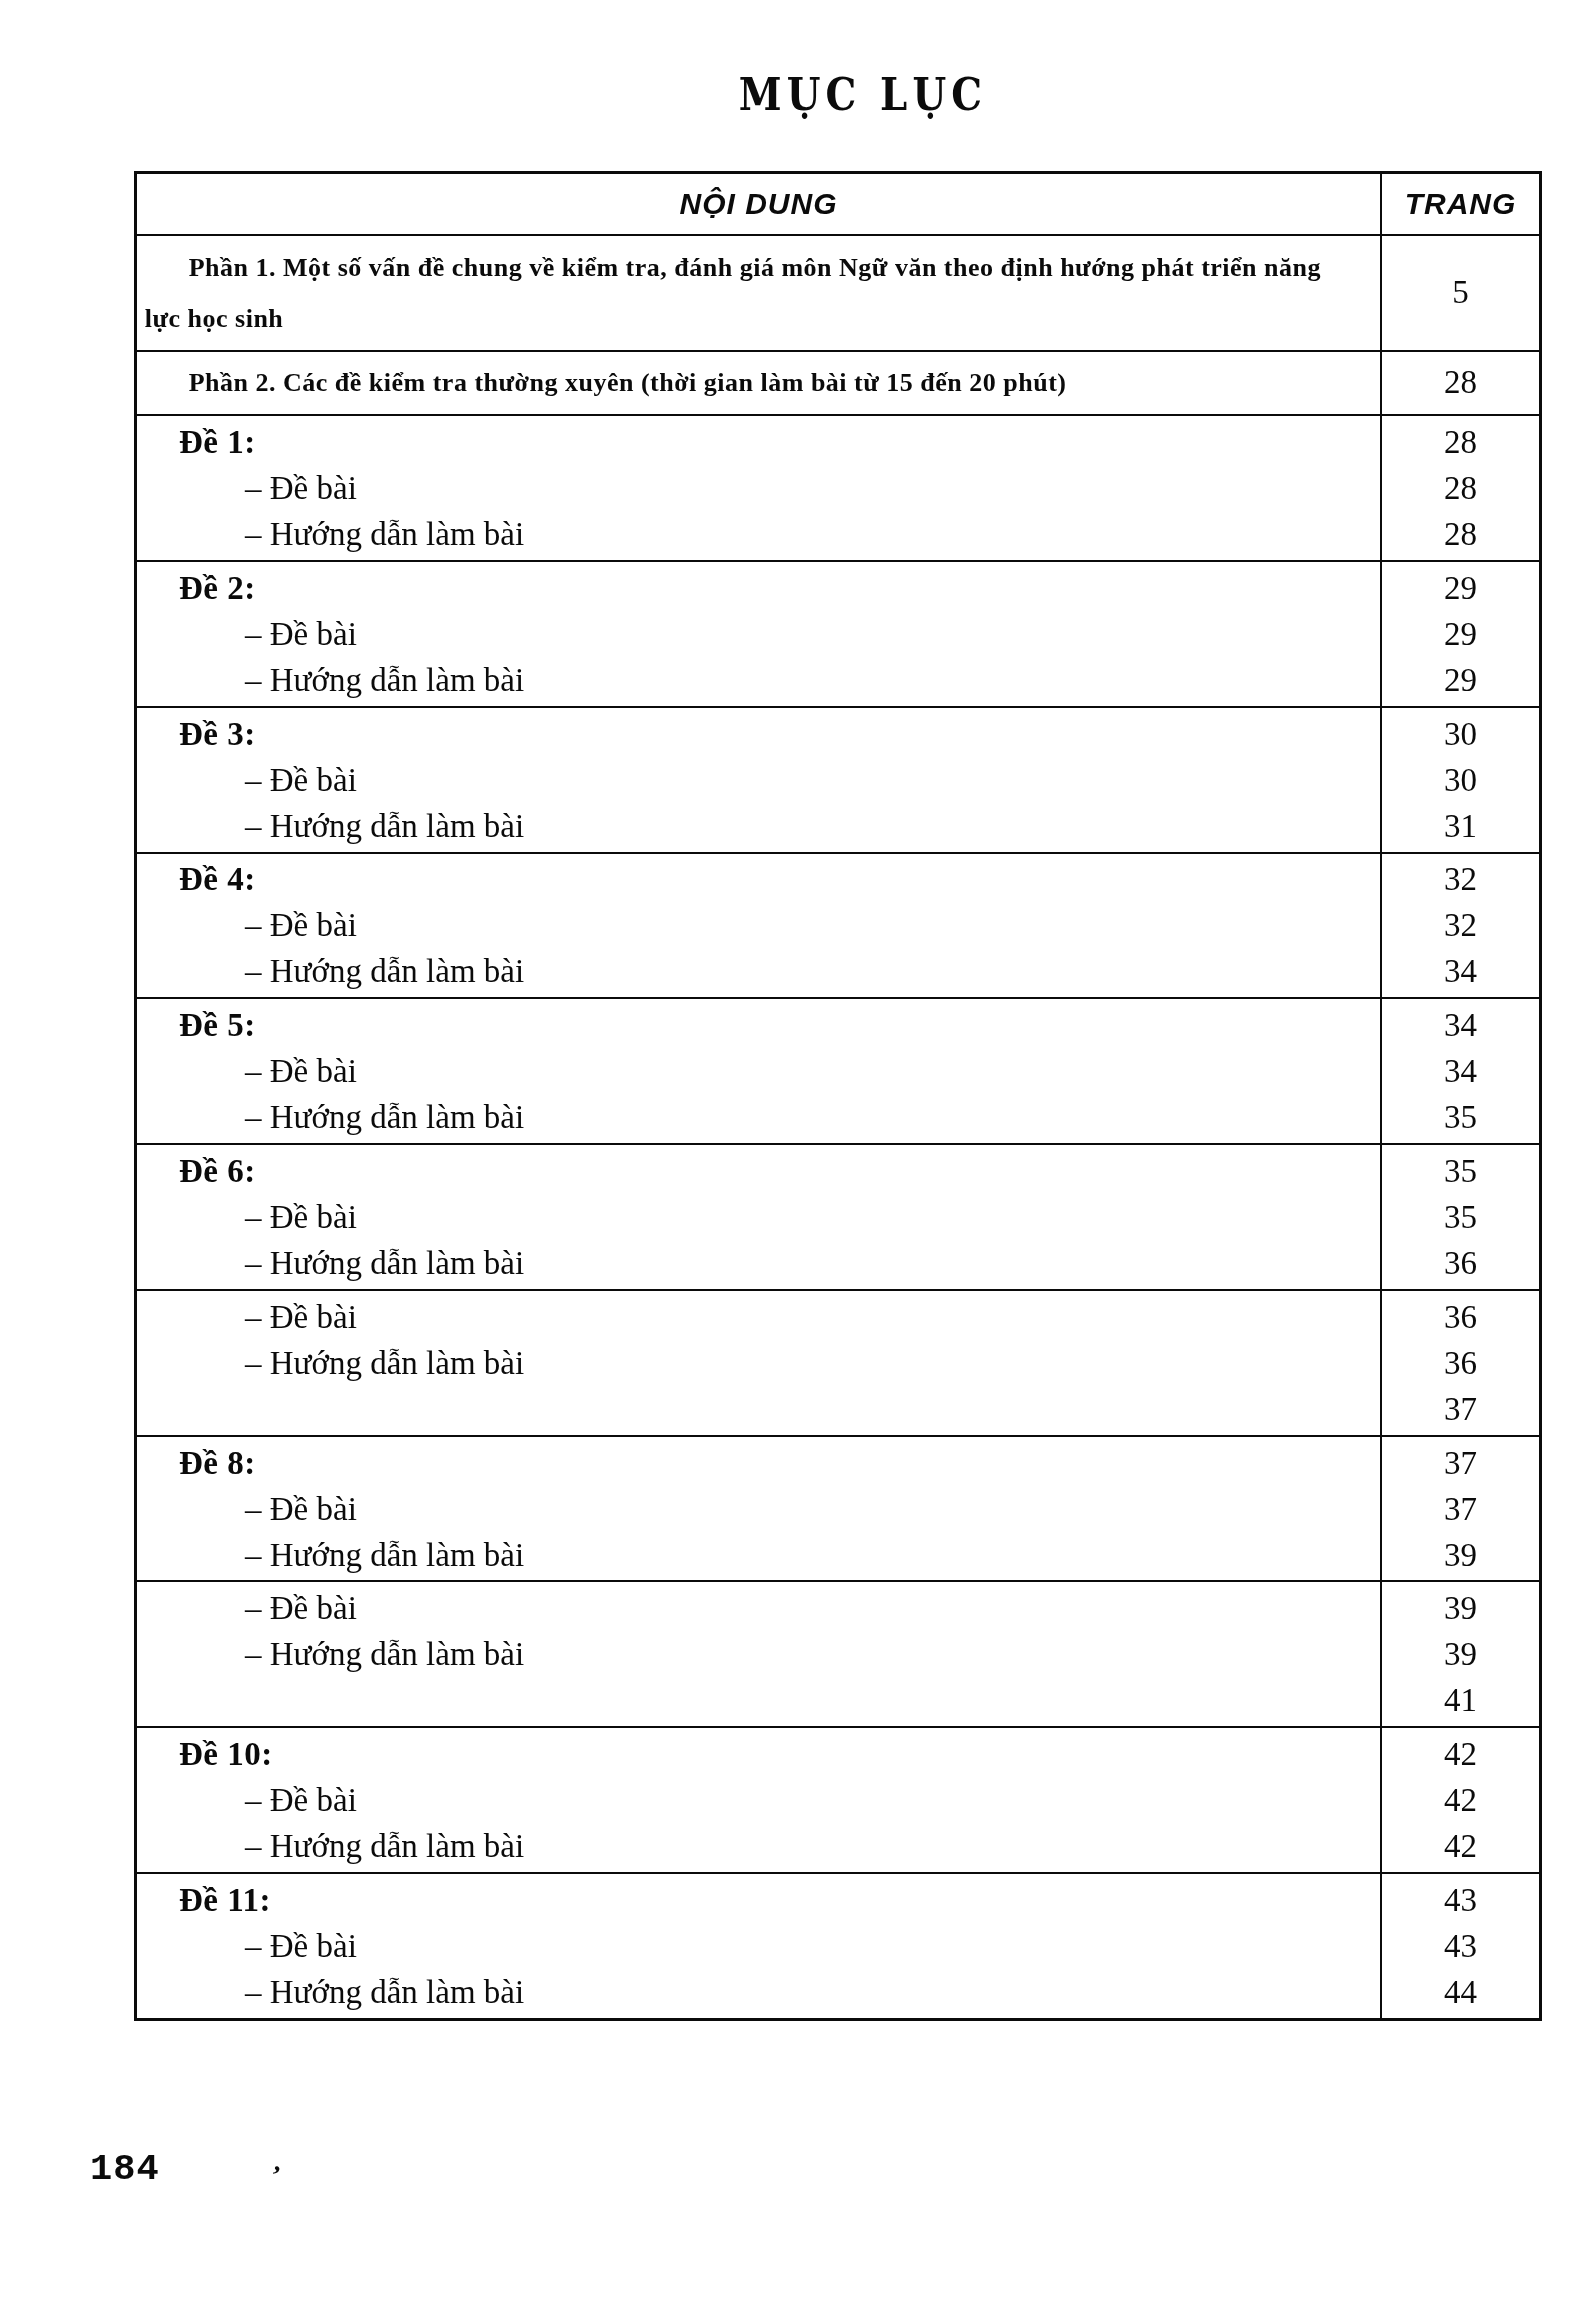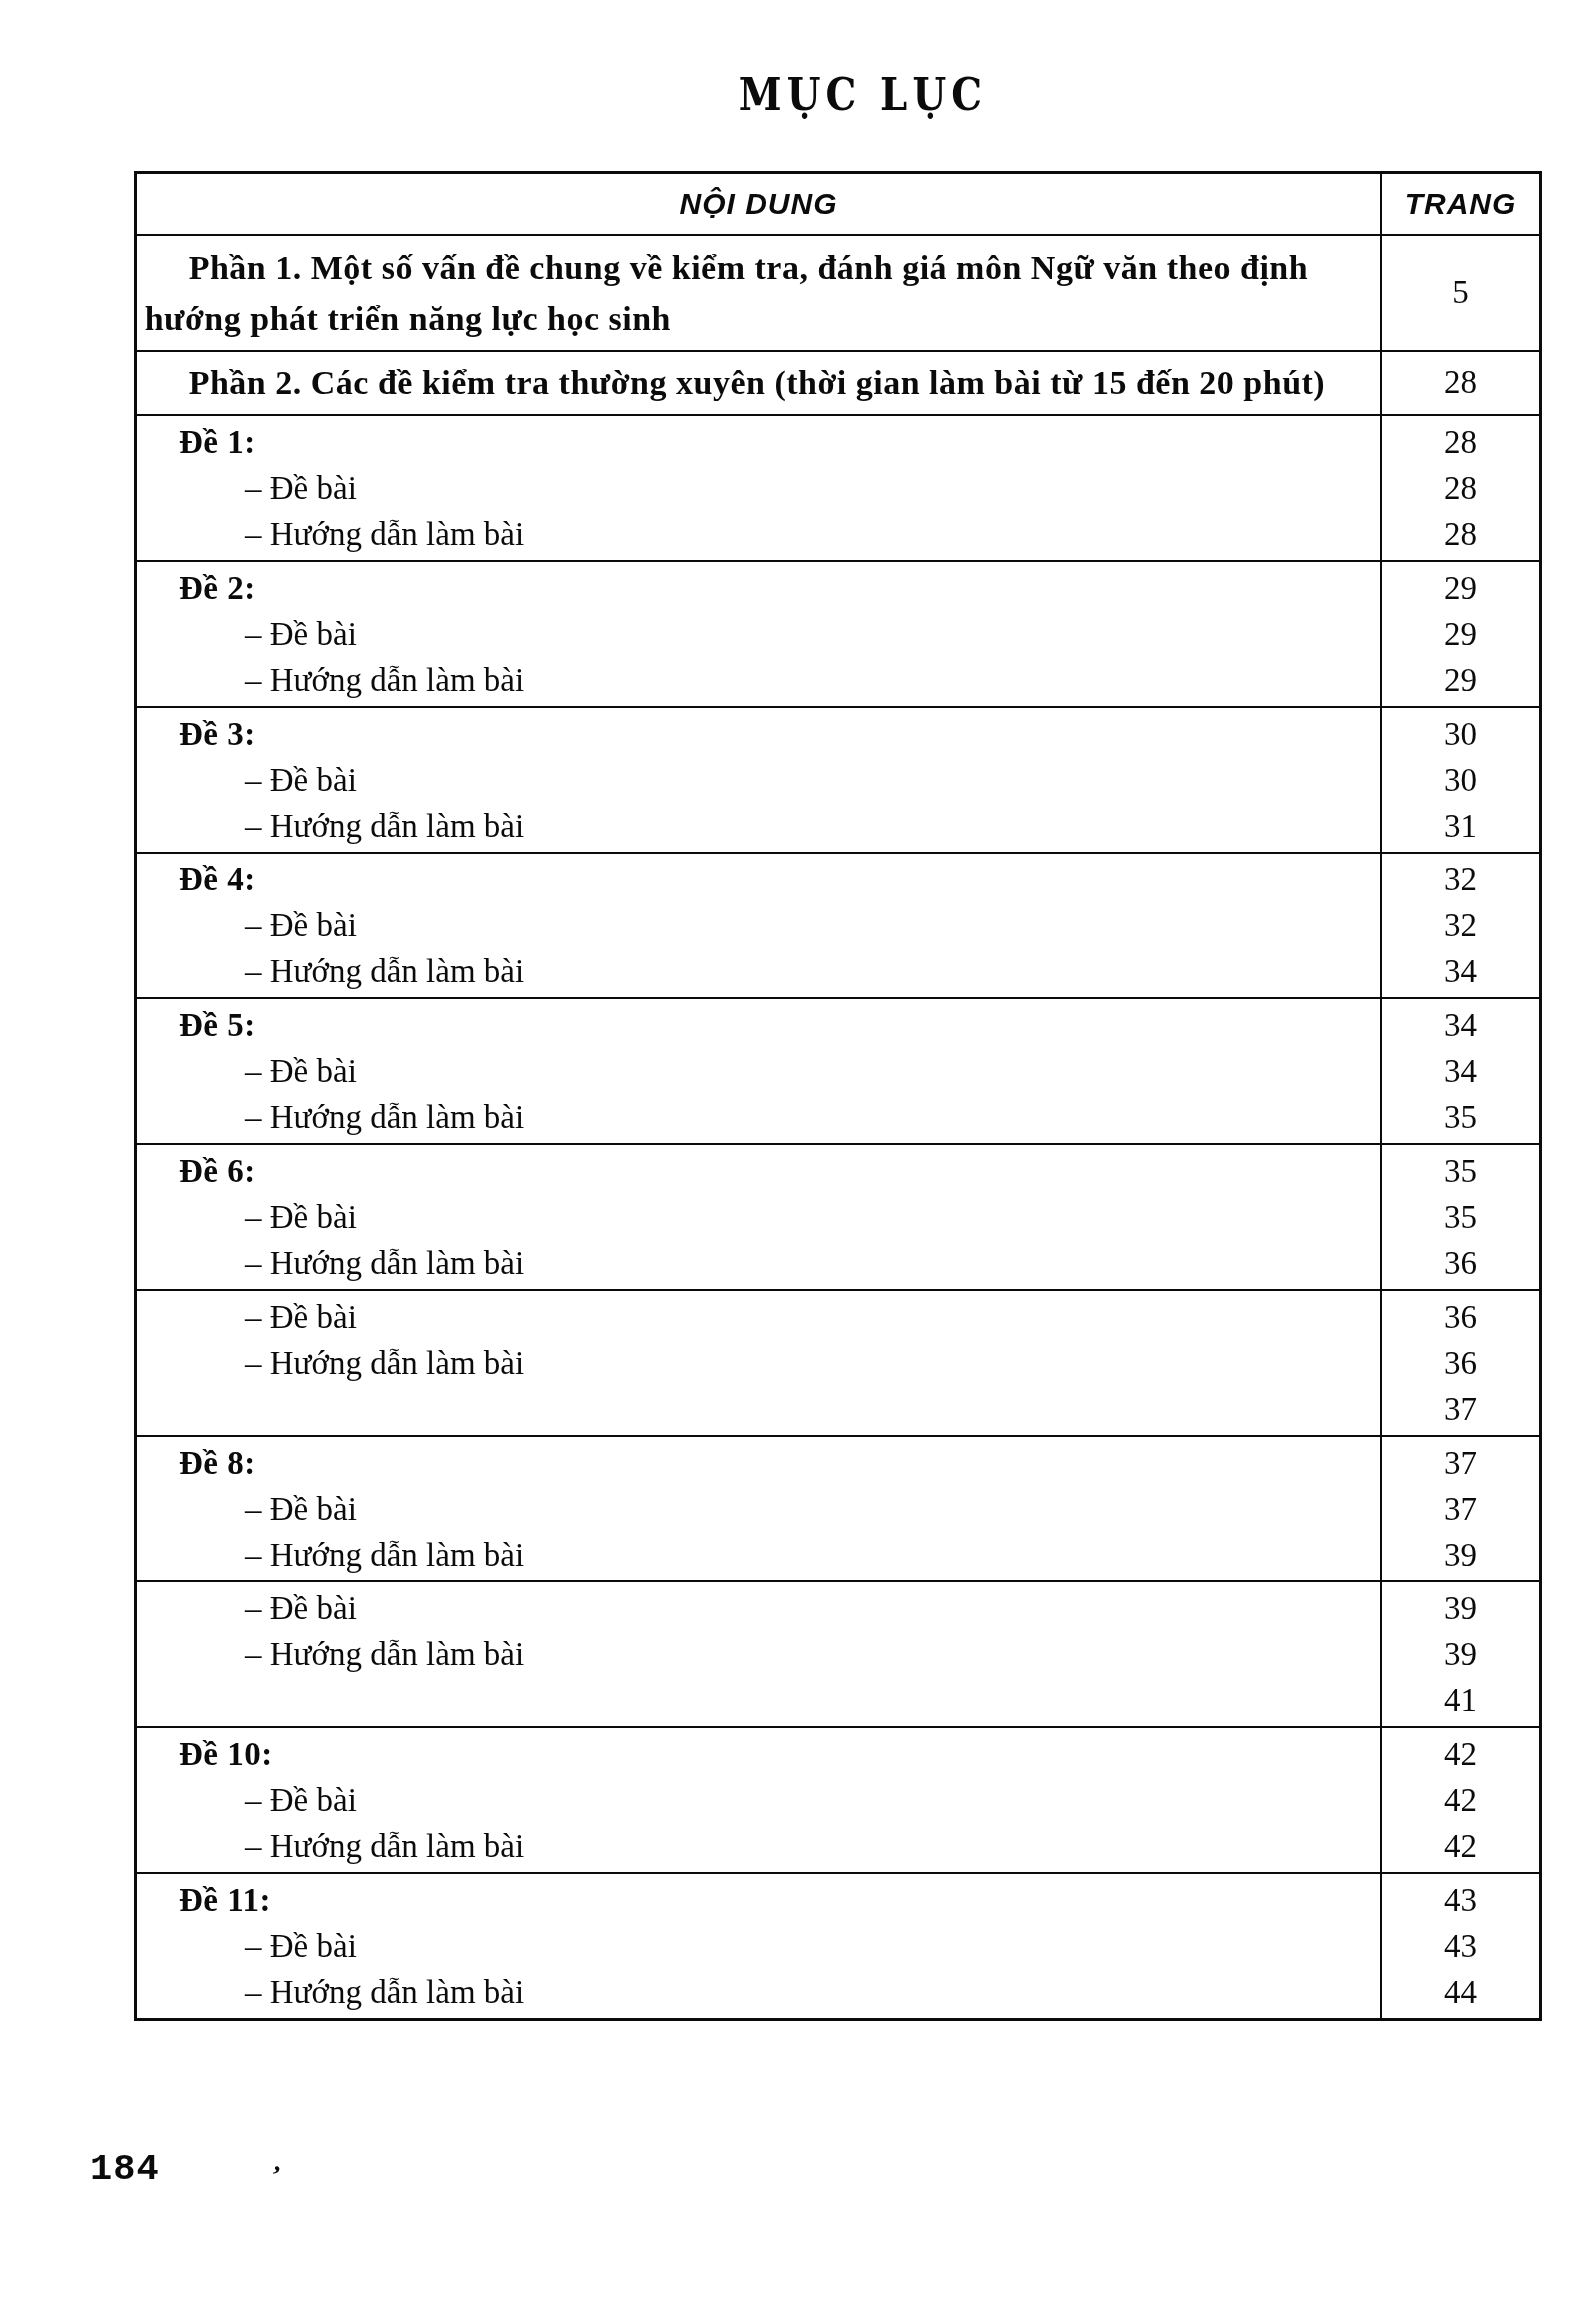--- a/index.html
+++ b/index.html
@@ -73,21 +73,21 @@
     font-family: "Liberation Sans", sans-serif;
     font-weight: 700;
     font-style: italic;
     font-size: 30px;
     letter-spacing: 1px;
   }
   
   .section-row .content {
     padding: 5.8px 17.3px 5.8px 7.7px;
     font-weight: 700;
-    font-size: 34px;
+    font-size: 26px;
     line-height: 51px;
     text-indent: 44px;
     letter-spacing: 0.5px;
   }
   .section-row .pagecol {
     display: flex;
     align-items: center;
     justify-content: center;
     font-size: 33px;
   }

